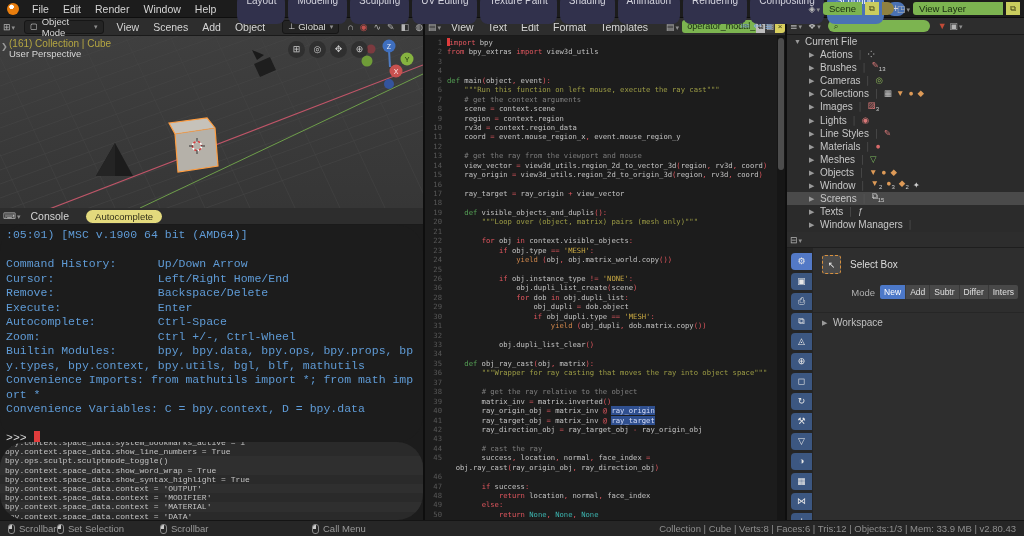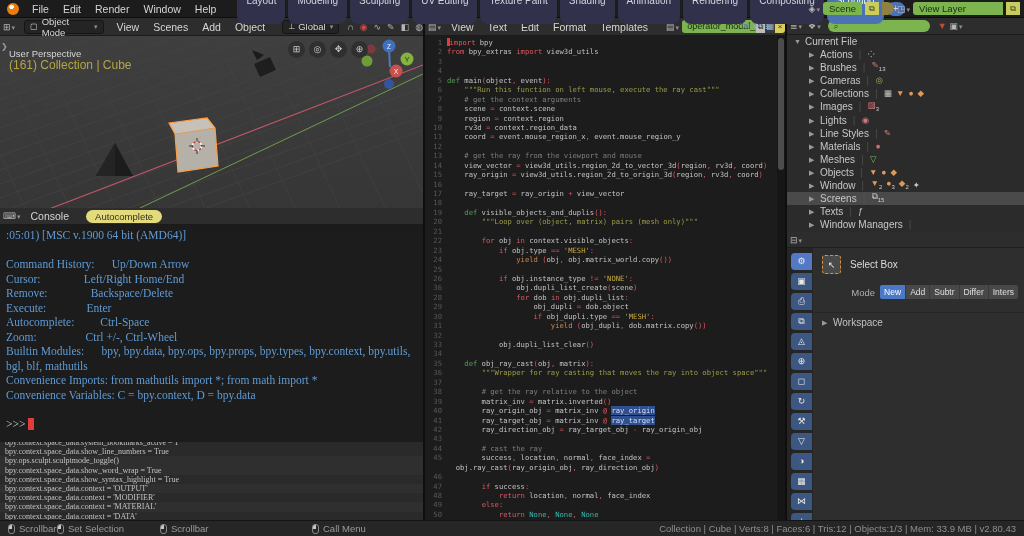--- a/index.html
+++ b/index.html
@@ -1,18 +1,18 @@
 <!DOCTYPE html>
 <html><head>
 <meta charset="utf-8">
 <style>
   * { margin:0; padding:0; box-sizing:border-box; }
   html,body { width:1024px; height:536px; background:#111; overflow:hidden;
     font-family:"Liberation Sans", sans-serif; -webkit-font-smoothing:antialiased; }
-  .mono { font-family:Liberation Serif, serif; }
+  .mono { font-family:Liberation Mono, monospace;border-radius:26px; }
 
   
   .topbar { position:absolute; left:0; top:0; width:1024px; height:18px; background:#1c1c1c;
     border-bottom:1px solid #0e0e0e; display:flex; align-items:center; z-index:5; }
   .logo { width:12px; height:12px; border-radius:50%; margin:0 6px 0 7px;
     background:radial-gradient(circle at 38% 32%, #fff 0 2px, #e87d0d 2.5px 100%); }
   .menu-item { color:#d5d5d5; font-size:10.5px; padding:0 7px; cursor:default; }
   #workspace-tabs { display:flex; gap:3px; margin-left:14px; align-items:center; }
   .wtab { background:#31314c; color:#d4d4de; font-size:10px; padding:1px 9px 18px;
     border-radius:8px; white-space:nowrap; }
@@ -42,21 +42,21 @@
   
   .vp-header { position:absolute; left:0; top:0; width:423px; height:18px; }
   .mode-pill { background:#242424; border:1px solid #161616; border-radius:3px; color:#d8d8d8;
     font-size:9.5px; padding:0 5px; height:14px; display:flex; align-items:center; gap:4px; margin:0 6px; }
   .orient-pill { background:#242424; border:1px solid #161616; border-radius:3px; color:#d8d8d8;
     font-size:9.5px; padding:0 5px; height:14px; display:flex; align-items:center; gap:3px; margin-left:10px; }
   #vp-tools { display:flex; align-items:center; gap:6px; margin-left:8px; }
   .vp-canvas { position:absolute; left:0; top:18px; width:423px; height:172px; overflow:hidden;
     background:linear-gradient(#3f3f3f,#363636); }
   .vp-overlay1 { position:absolute; left:9px; top:12px; font-size:9.5px; color:#d6d6d6; }
-  .vp-overlay2 { position:absolute; left:9px; top:22px; font-size:12px; color:#b5a642; }
+  .vp-overlay2 { position:absolute; left:9px; top:2px; font-size:10px; color:#b5a642; }
   .vp-expand { position:absolute; left:1px; top:6px; color:#9a9a9a; font-size:8px; }
   .navbtn { position:absolute; top:5px; width:17px; height:17px; border-radius:50%;
     background:rgba(38,38,38,.62); color:#c9c9c9; font-size:9px; text-align:center; line-height:17px; }
 
   
   .console-header { position:absolute; left:0; top:190px; width:423px; height:17px; }
   .ac-pill { background:#e3da7d; color:#33301a; font-size:9.5px; padding:0 9px; height:13px;
     line-height:13px; border-radius:7px; margin-left:10px; }
   .console-body { position:absolute; left:0; top:207px; width:423px; height:217px; background:#1c1c1c;
     padding:3px 6px; font-size:11.5px; line-height:14.5px; color:#5f9bd6;

